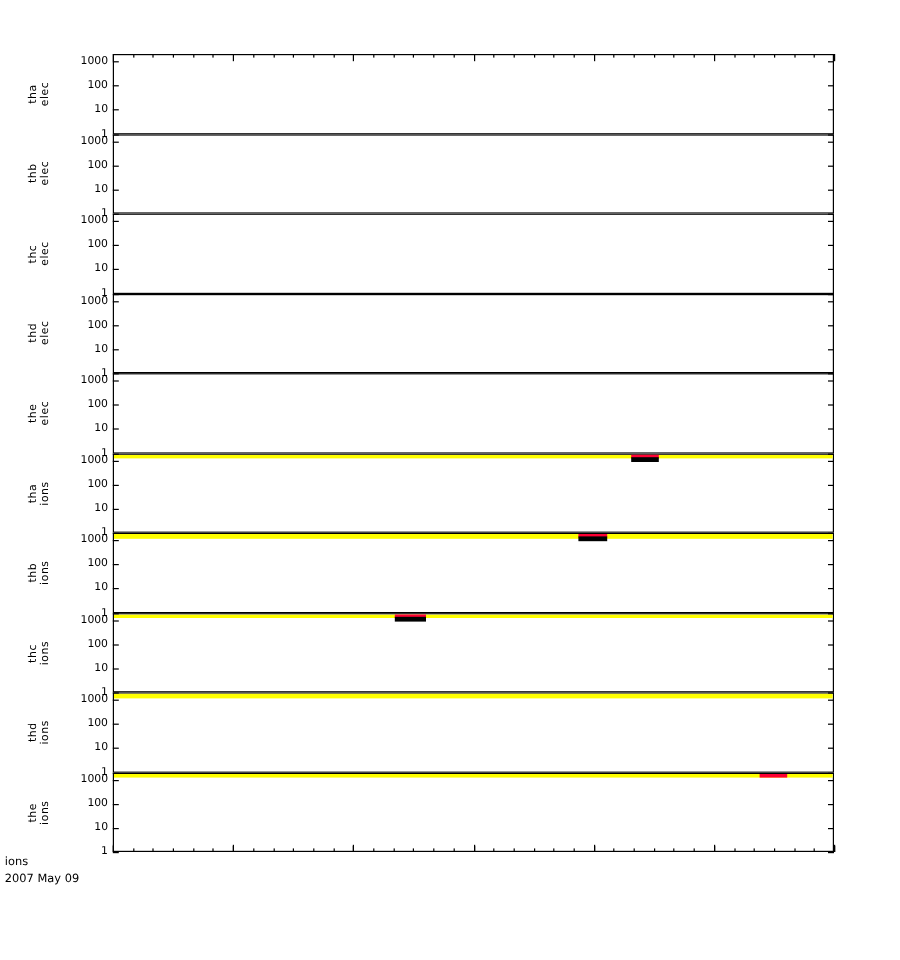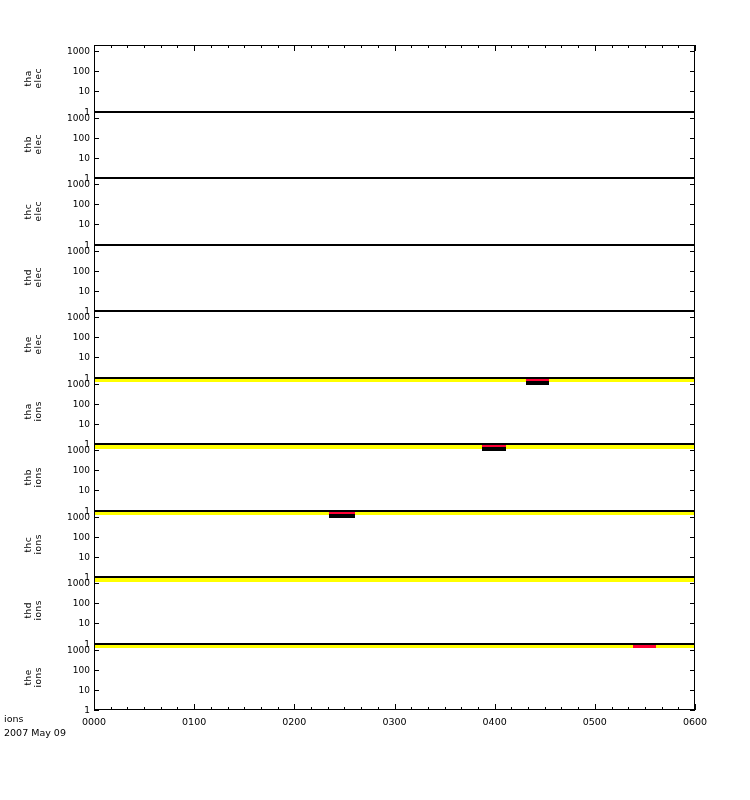--- a/index.html
+++ b/index.html
@@ -138,29 +138,20 @@
       </div>
       <div class="panel" style="top: 577px; height: 66.5px;">
         <div class="band" style="top: 0px; height: 3.7689px; background: rgb(255, 255, 0);"></div>
       </div>
       <div class="panel" style="top: 643.5px; height: 66.5px;">
         <div class="band" style="top: 0px; height: 3.7689px; background: rgb(255, 255, 0);"></div>
         <div class="seg" style="left: 537.561px; width: 23.3722px; top: -0.578128px; height: 4px; background: rgb(255, 0, 51);"></div>
       </div>
     </div>
 
-  <div class="xaxis-labels" id="xaxis" style="left: 0px; top: 716px; width: 750px; height: 16px;">
-      <div class="xlab" style="left: 94px; top: 0px;">0000</div>
-      <div class="xlab" style="left: 194.167px; top: 0px;">0100</div>
-      <div class="xlab" style="left: 294.333px; top: 0px;">0200</div>
-      <div class="xlab" style="left: 394.5px; top: 0px;">0300</div>
-      <div class="xlab" style="left: 494.667px; top: 0px;">0400</div>
-      <div class="xlab" style="left: 594.833px; top: 0px;">0500</div>
-      <div class="xlab" style="left: 695px; top: 0px;">0600</div>
-    </div>
 
   <div class="corner-label" id="corner-fmt" style="top:713px">ions</div>
   <div class="corner-label" id="corner-date" style="top:727px">2007 May 09</div>
 
 <div>
       <div class="ytick" style="left: 94px; top: 51.0643px; width: 5px; height: 1px;"></div>
       <div class="ytick" style="left: 690px; top: 51.0643px; width: 5px; height: 1px;"></div>
       <div class="ytick-labels" style="top: 0px; height: 0px;">
         <div class="ytick-label" style="top: 51.0643px;">1000</div>
       </div>

